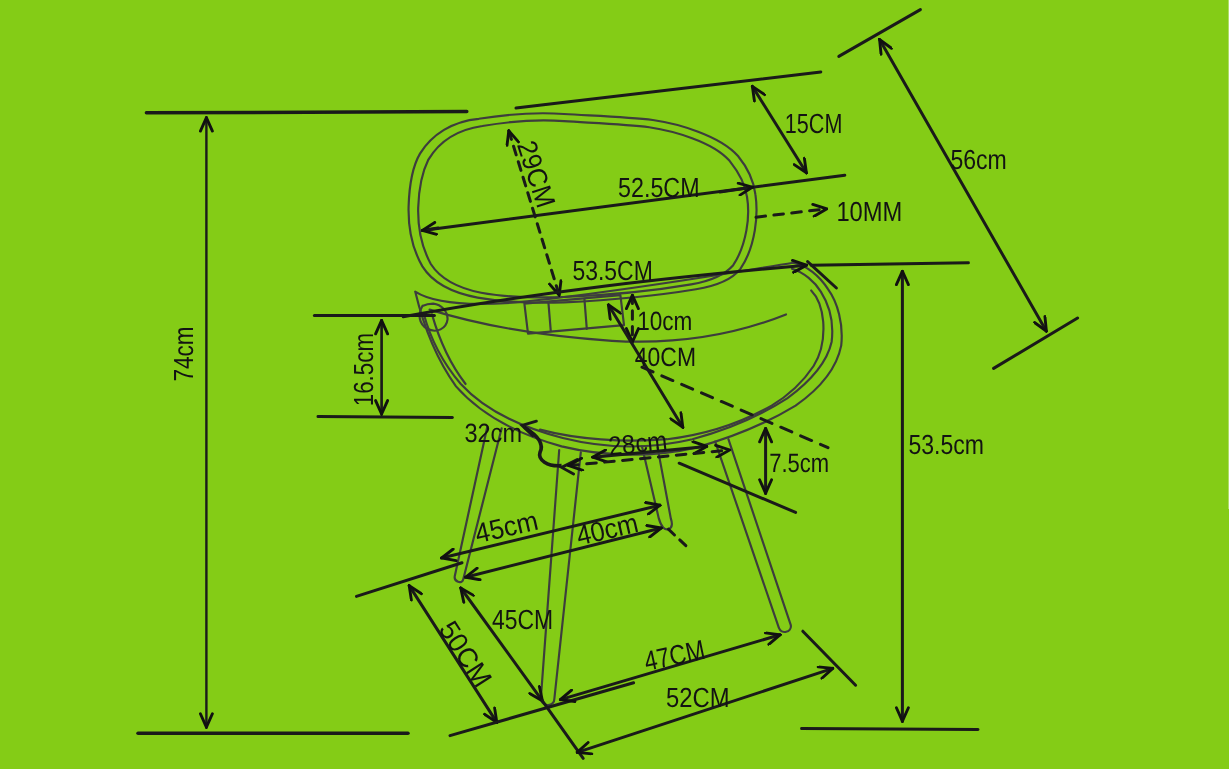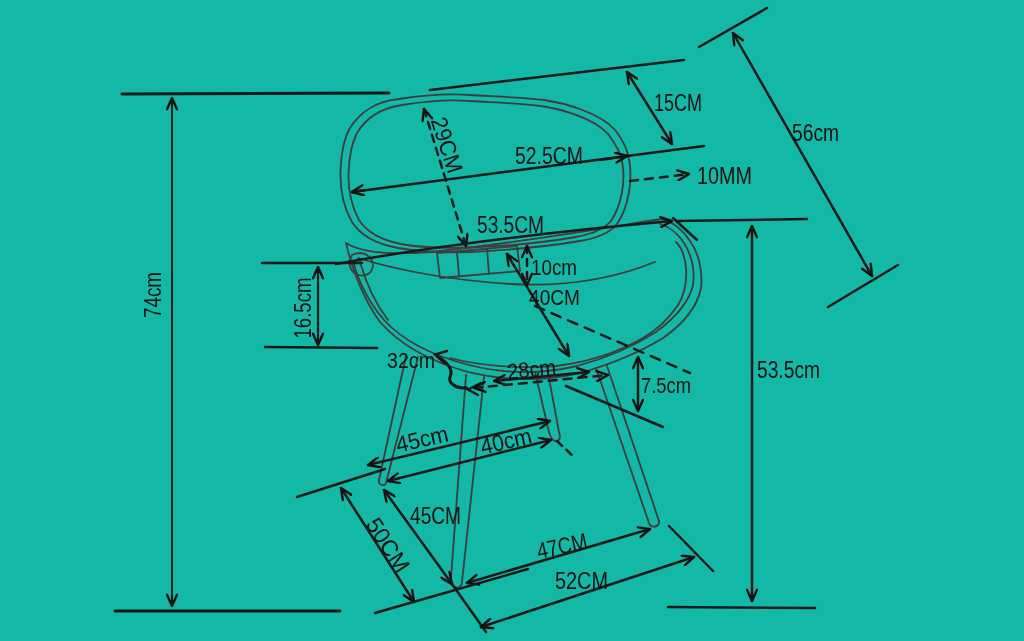--- a/index.html
+++ b/index.html
@@ -1,16 +1,16 @@
 <!DOCTYPE html>
 <html><head>
 <meta charset="utf-8">
 <style>
   html,body{margin:0;padding:0;background:#ffffff;}
-  .wrap{width:1024px;height:641px;position:relative;background:#14b8a6;overflow:hidden;}
+  .wrap{width:1024px;height:641px;position:relative;background:#84cc16;overflow:hidden;}
   svg{position:absolute;left:0;top:0;}
   text{font-family:"Liberation Sans",sans-serif;fill:#131313;}
 </style>
 </head>
 <body>
 <div class="wrap">
 <svg width="1024" height="641" viewBox="0 0 1024 641">
 <defs>
   <marker id="ah" viewBox="0 0 14 12" refX="12.7" refY="6" markerWidth="14" markerHeight="12" orient="auto-start-reverse" markerUnits="userSpaceOnUse">
     <path d="M1.5,1 L12.7,6 L1.5,11" fill="none" stroke="#111" stroke-width="2.4" stroke-linecap="round" stroke-linejoin="miter"></path>

